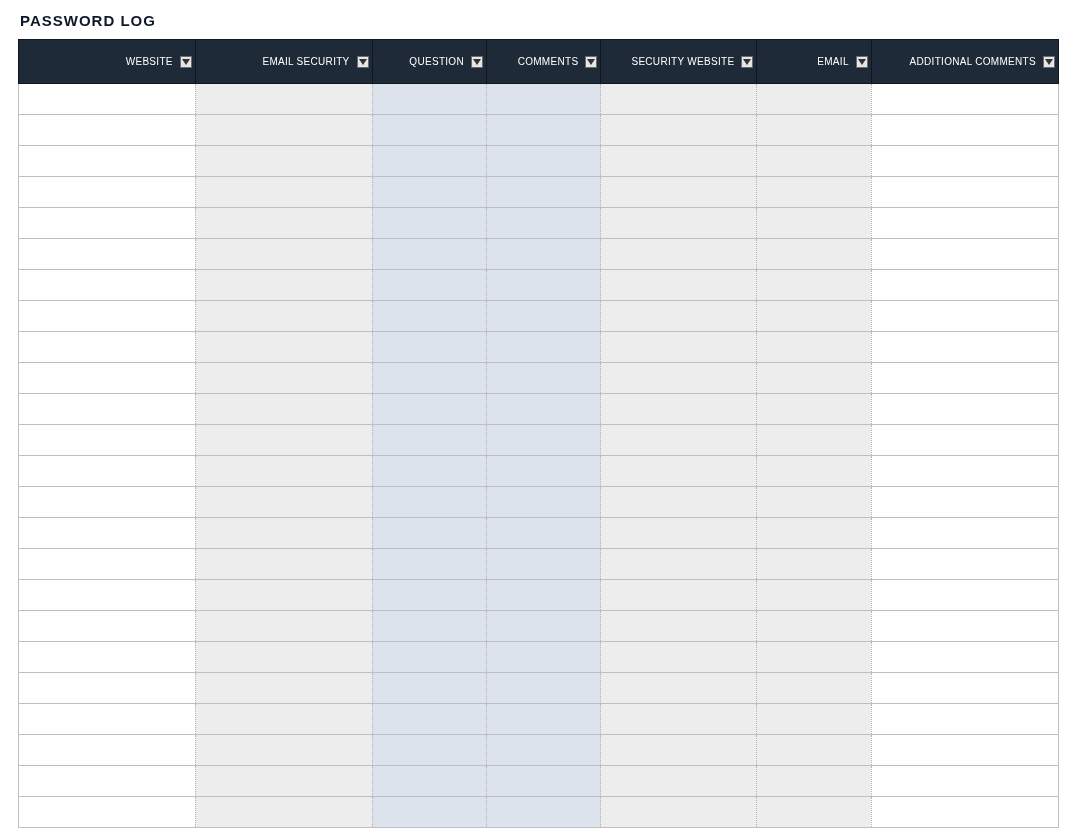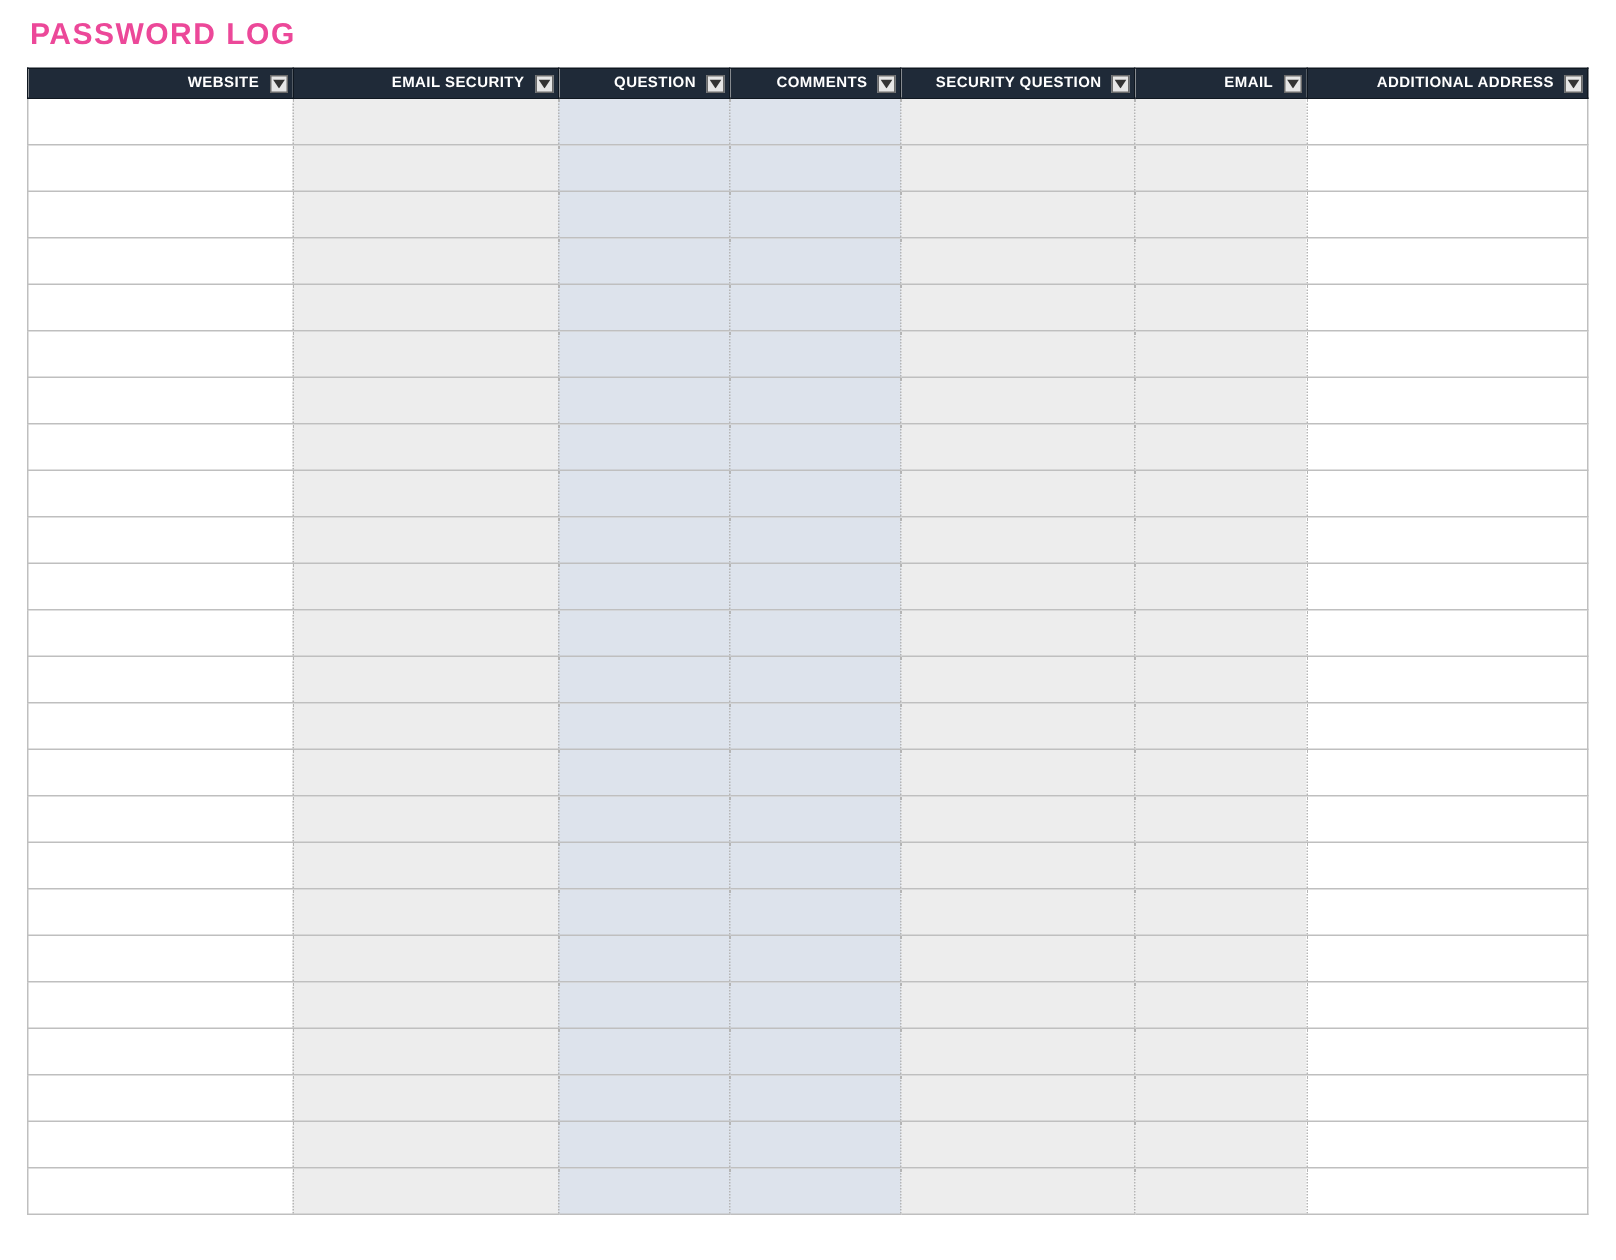--- a/index.html
+++ b/index.html
@@ -4,38 +4,38 @@
 <style>
   body {
     margin: 0;
     padding: 12px 18px;
     font-family: Arial, Helvetica, sans-serif;
     background: #ffffff;
     width: 1077px;
     box-sizing: border-box;
   }
   .title {
-    font-size: 20px;
+    font-size: 15px;
     font-weight: 700;
     letter-spacing: 1px;
-    color: #ec4899;
+    color: #0f172a;
     margin: 0 0 10px 2px;
   }
   table {
     width: 100%;
     border-collapse: collapse;
     table-layout: fixed;
   }
   thead th {
     background: #1f2a38;
     color: #ffffff;
     font-size: 10px;
-    font-weight: 700;
+    font-weight: 400;
     letter-spacing: 0.3px;
-    padding: 4px 6px;
+    padding: 16px 6px;
     position: relative;
     text-align: right;
     border: 1px solid #0f1720;
     height: 18px;
     box-sizing: border-box;
   }
   thead th .label {
     display: inline-block;
     padding-right: 16px;
     white-space: nowrap;
@@ -124,37 +124,37 @@
       </th>
       <th>
         <span class="label">COMMENTS</span>
         <span class="filter">
           <svg width="8" height="6" viewBox="0 0 8 6">
               <polygon points="0,0 8,0 4,6" fill="#333"></polygon>
             </svg>
         </span>
       </th>
       <th>
-        <span class="label">SECURITY QUESTION</span>
+        <span class="label">SECURITY WEBSITE</span>
         <span class="filter">
           <svg width="8" height="6" viewBox="0 0 8 6">
               <polygon points="0,0 8,0 4,6" fill="#333"></polygon>
             </svg>
         </span>
       </th>
       <th>
         <span class="label">EMAIL</span>
         <span class="filter">
           <svg width="8" height="6" viewBox="0 0 8 6">
               <polygon points="0,0 8,0 4,6" fill="#333"></polygon>
             </svg>
         </span>
       </th>
       <th>
-        <span class="label">ADDITIONAL ADDRESS</span>
+        <span class="label">ADDITIONAL COMMENTS</span>
         <span class="filter">
           <svg width="8" height="6" viewBox="0 0 8 6">
               <polygon points="0,0 8,0 4,6" fill="#333"></polygon>
             </svg>
         </span>
       </th>
     </tr>
   </thead>
   <tbody id="rows">
       <tr>

